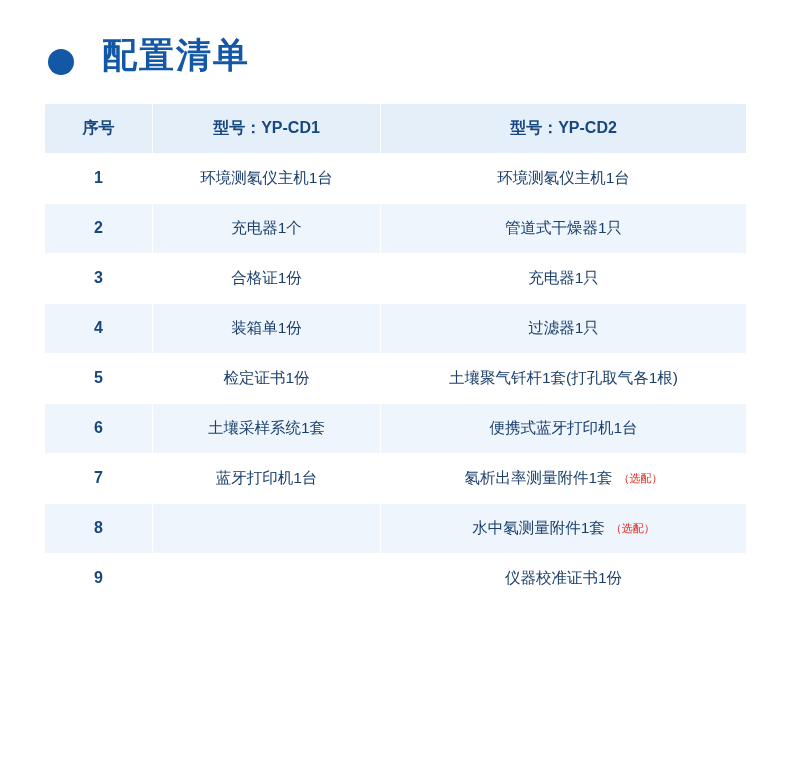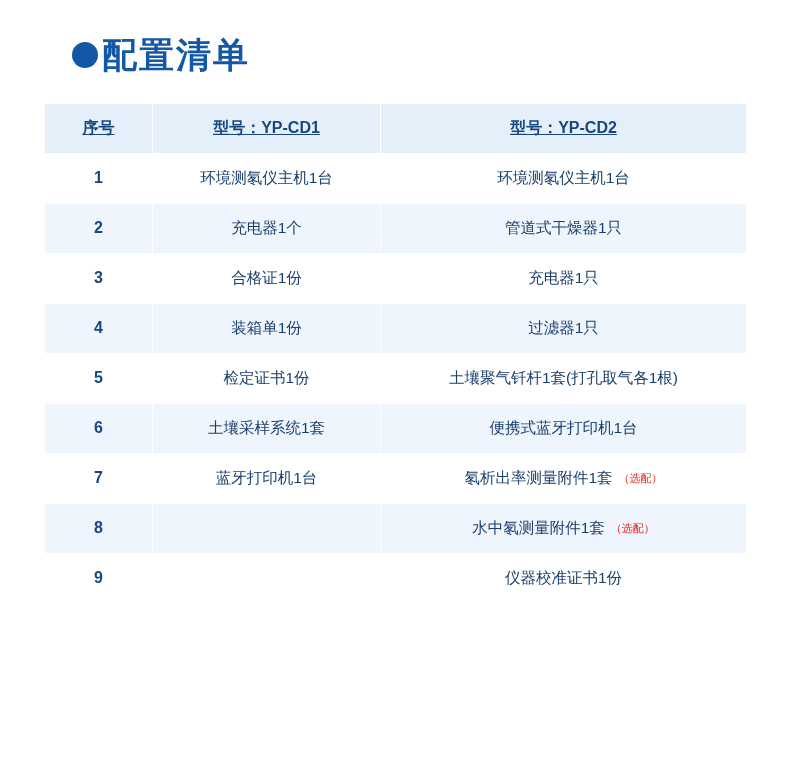--- a/index.html
+++ b/index.html
@@ -16,24 +16,23 @@
   }
   .page {
     position: relative;
     width: 790px;
     height: 766px;
     box-sizing: border-box;
   }
   
   .title-row {
     display: flex;
-    align-items: center;
-    gap: 4px;
+    align-items: flex-end;
+    gap: 28px;
     padding: 36px 0 0 48px;
-    margin-left: 24px;
   }
   .title-bullet {
     width: 26px;
     height: 26px;
     border-radius: 50%;
     background: #1258a6;
     flex: none;
   }
   .title-text {
     font-size: 35px;
@@ -64,21 +63,20 @@
     color: #1a3f6b;
     vertical-align: middle;
     box-sizing: border-box;
     text-align: center;
   }
   table.config-table thead th {
     background: #e4eff9;
     font-weight: bold;
     font-size: 16px;
     color: #17477f;
-    text-decoration: underline;
   }
   table.config-table thead th.idx,
   table.config-table td.idx {
     text-align: center;
   }
   table.config-table tbody tr.odd td {
     background: #ffffff;
   }
   table.config-table tbody tr.even td {
     background: #eef5fc;

